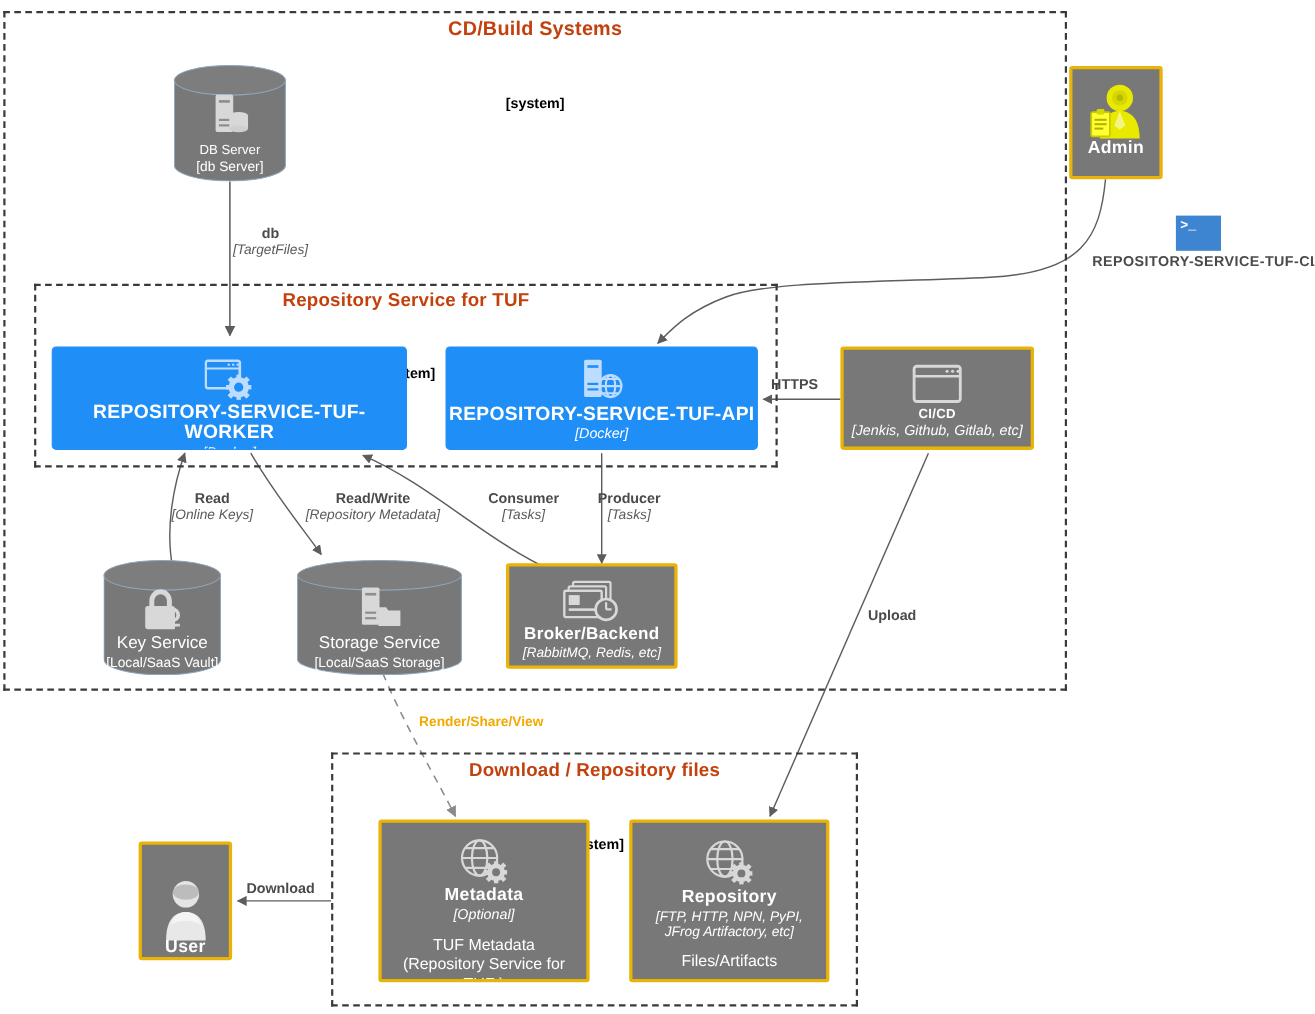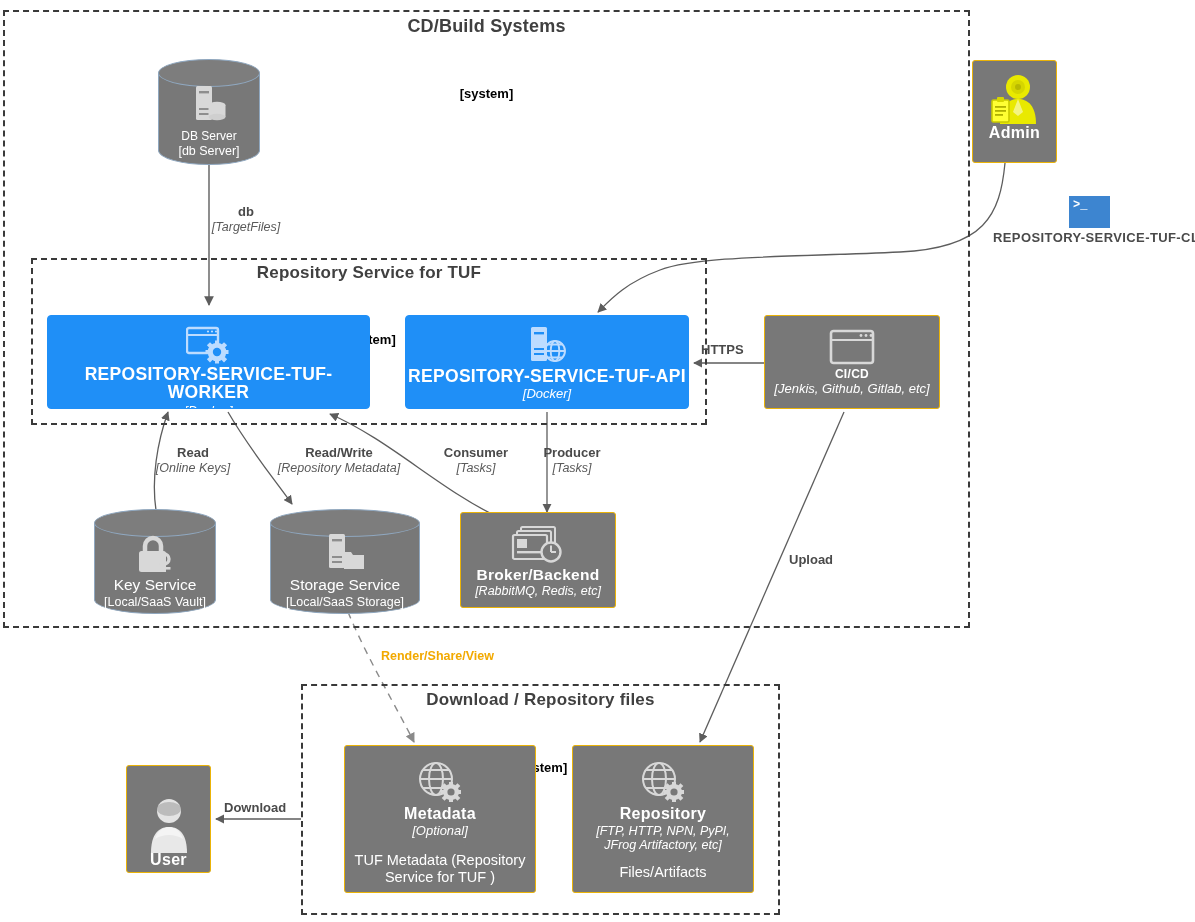--- a/index.html
+++ b/index.html
@@ -20,21 +20,21 @@
   .boundary {
     position: absolute;
     border: 2px dashed #3a3a3a;
     background: transparent;
   }
   .boundary-title {
     position: absolute;
     width: 100%;
     text-align: center;
     font-weight: bold;
-    color: #404040;
+    color: #c2410c;
     letter-spacing: .2px;
   }
   .boundary-sub {
     position: absolute;
     width: 100%;
     text-align: center;
     color: #000000;
     font-size: 13px;
     font-weight: bold;
     margin-top: 48px;
@@ -59,21 +59,21 @@
   .node .n-tech {
     font-style: italic;
     line-height: 1.12;
   }
   .node .n-desc {
     line-height: 1.18;
   }
 
   .gray-box {
     background: #787878;
-    border: 1px solid #eab308;
+    border: 3px solid #eab308;
     border-radius: 3px;
   }
   .blue-box {
     background: #1f8ff7;
     border: 1px solid #1f8ff7;
     border-radius: 4px;
   }
 
   
   .cyl {
@@ -290,21 +290,21 @@
         <line x1="2" y1="11" x2="44" y2="11" stroke="#d8d8d8" stroke-width="2.2"></line>
         <circle cx="32" cy="6.5" r="1.4" fill="#d8d8d8"></circle>
         <circle cx="37" cy="6.5" r="1.4" fill="#d8d8d8"></circle>
         <circle cx="42" cy="6.5" r="1.4" fill="#d8d8d8"></circle>
       </svg>
     </div>
     <div class="n-title" style="font-size:12px; margin-top:0px;">CI/CD</div>
     <div class="n-tech" style="font-size:13px; margin-top:1px;">[Jenkis, Github, Gitlab, etc]</div>
   </div>
 
-  <div class="cyl" style="left:94px; top:510px; width:122px; height:104px;">
+  <div class="cyl" style="left:94px; top:510px; width:107px; height:104px;">
     <div class="cyl-inner" style="padding-top:24px;">
       <div class="icon-wrap" style="height:42px;">
         <svg width="42" height="42" viewBox="0 0 42 42">
           <path d="M11 18 L11 12 A8 8 0 0 1 27 12 L27 18" fill="none" stroke="#d8d8d8" stroke-width="4.5"></path>
           <rect x="5" y="17" width="27" height="21" rx="2.5" fill="#d8d8d8"></rect>
           <circle cx="30" cy="25" r="5" fill="none" stroke="#d8d8d8" stroke-width="3.4"></circle>
           <rect x="29" y="28" width="3" height="10" fill="#d8d8d8"></rect>
           <rect x="31.5" y="33" width="5" height="2.6" fill="#d8d8d8"></rect>
         </svg>
       </div>

